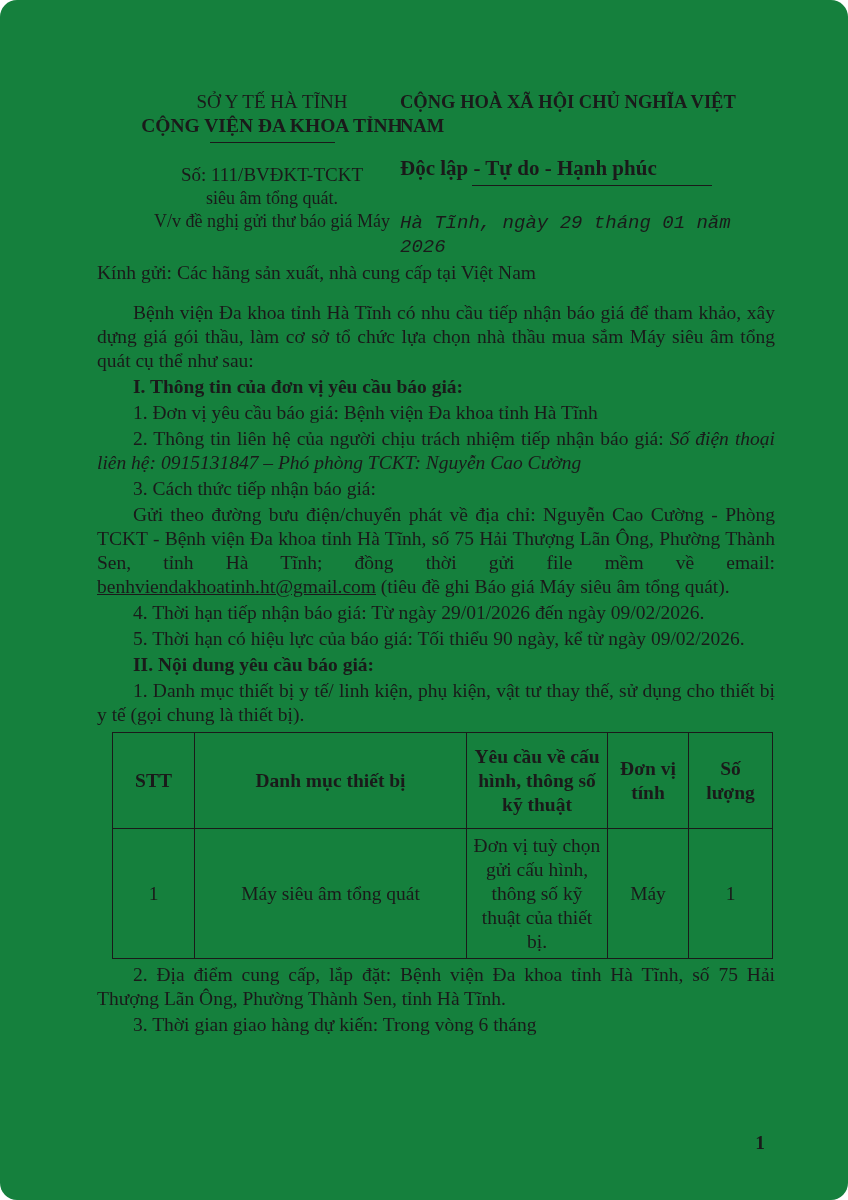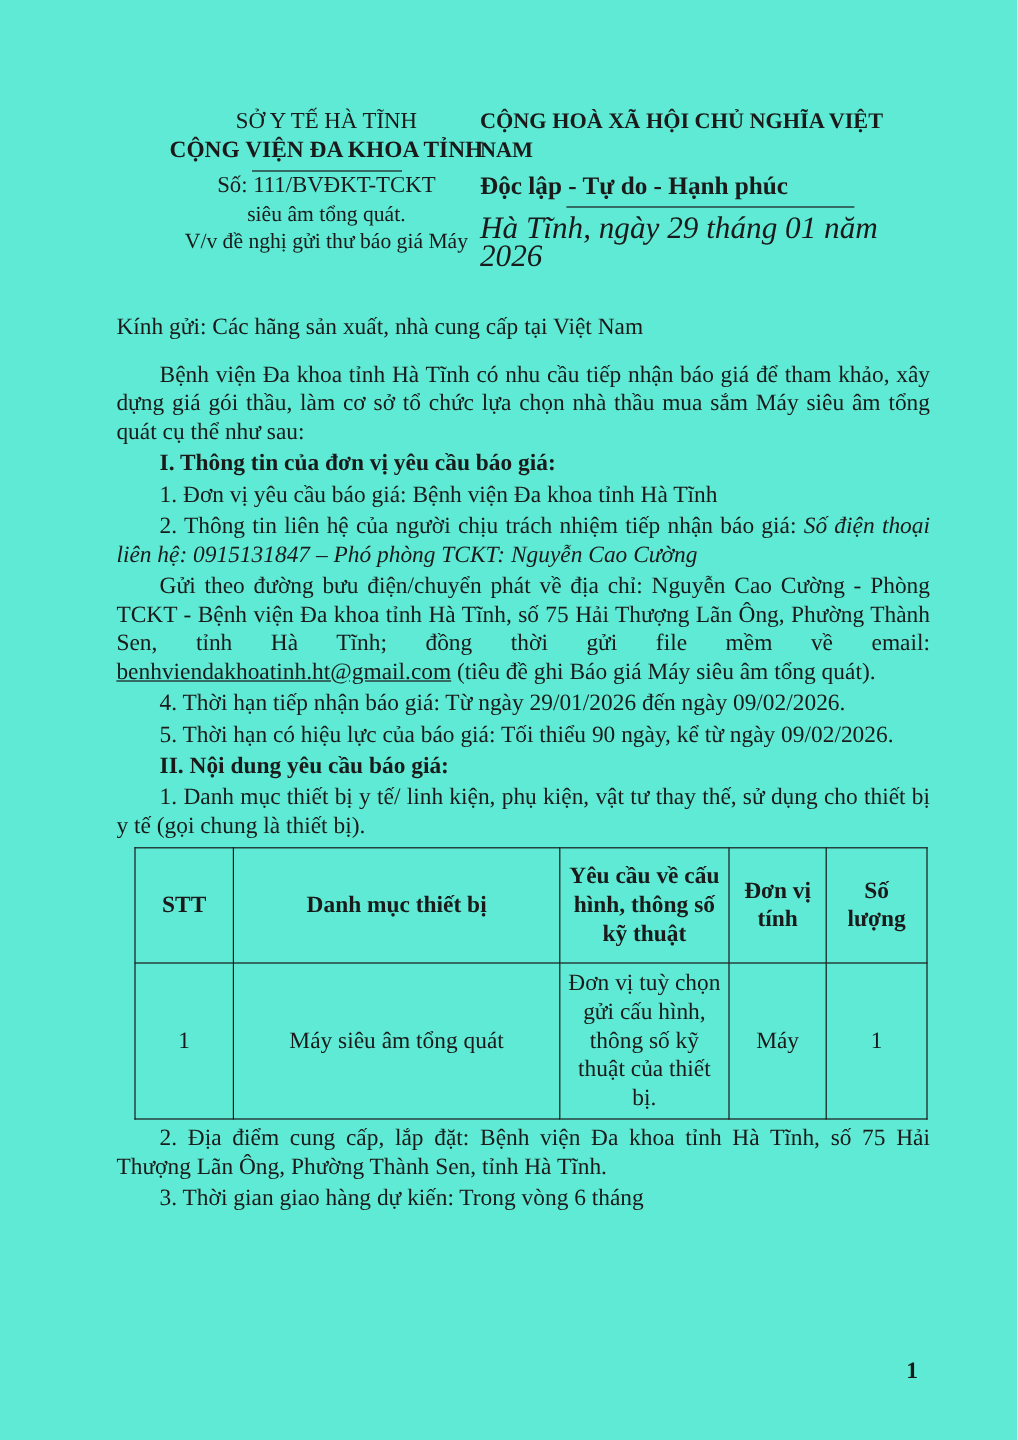--- a/index.html
+++ b/index.html
@@ -1,41 +1,42 @@
 <!DOCTYPE html>
 <html><head>
 <meta charset="utf-8">
 <style>
   html, body { margin: 0; padding: 0; background: #ffffff; }
   .page {
     position: relative;
     width: 848px;
     height: 1200px;
-    background: #5eead4;
+    background: #15803d;
     color: #1a1a1a;
     font-family: "Liberation Serif", "DejaVu Serif", serif;
     overflow: hidden;
+    border-radius: 17px;
   }
 
   
   .header { position: absolute; top: 90px; left: 0; right: 0; height: 165px; }
   .header-left  { position: absolute; left: 100px; width: 344px; text-align: center; }
   .header-right { position: absolute; left: 400px; width: 384px; }
 
   .org-parent   { font-size: 19px;   line-height: 24px; }
   .org-name     { font-size: 19.5px; line-height: 24px; font-weight: bold; }
   .rule         { height: 0; border-bottom: 1.6px solid #1a1a1a; margin: 4px auto 0; }
   .rule-left    { width: 125px; }
   .rule-right   { width: 240px; }
-  .doc-number   { font-size: 19px; line-height: 24px; margin-top: 0; }
+  .doc-number   { font-size: 19px; line-height: 24px; margin-top: 20px; }
   .subject      { font-size: 18px; line-height: 23px; }
 
   .nation       { font-size: 18.5px; line-height: 24px; font-weight: bold; }
-  .motto        { font-size: 21px;   line-height: 25px; font-weight: bold; margin-top: 5px; }
-  .dateline     { font-size: 26px; line-height: 24px; font-style: italic; margin-top: 5px; }
+  .motto        { font-size: 21px;   line-height: 25px; font-weight: bold; margin-top: 18px; }
+  .dateline     { font-size: 19px; line-height: 24px; font-style: italic; margin-top: 25px; font-family: Liberation Mono, monospace; }
 
   
   .content { position: absolute; top: 255px; left: 97px; width: 678px; }
   .content p {
     margin: 0 0 2px 0;
     font-size: 19.5px;
     line-height: 24px;
     text-align: justify;
     text-indent: 36px;
   }
@@ -105,20 +106,21 @@
     <p class="salutation">Kính gửi: Các hãng sản xuất, nhà cung cấp tại Việt Nam</p>
 
     <p>Bệnh viện Đa khoa tỉnh Hà Tĩnh có nhu cầu tiếp nhận báo giá để tham khảo, xây dựng giá gói thầu, làm cơ sở tổ chức lựa chọn nhà thầu mua sắm Máy siêu âm tổng quát cụ thể như sau:</p>
 
     <p class="bold">I. Thông tin của đơn vị yêu cầu báo giá:</p>
 
     <p>1. Đơn vị yêu cầu báo giá: Bệnh viện Đa khoa tỉnh Hà Tĩnh</p>
 
     <p><span>2. Thông tin liên hệ của người chịu trách nhiệm tiếp nhận báo giá: </span><span class="ital">Số điện thoại liên hệ: 0915131847 – Phó phòng TCKT: Nguyễn Cao Cường</span></p>
 
+    <p>3. Cách thức tiếp nhận báo giá:</p>
 
     <p><span>Gửi theo đường bưu điện/chuyển phát về địa chỉ: Nguyễn Cao Cường - Phòng TCKT - Bệnh viện Đa khoa tỉnh Hà Tĩnh, số 75 Hải Thượng Lãn Ông, Phường Thành Sen, tỉnh Hà Tĩnh; đồng thời gửi file mềm về email: </span><span class="uline">benhviendakhoatinh.ht@gmail.com</span><span> (tiêu đề ghi Báo giá Máy siêu âm tổng quát).</span></p>
 
     <p>4. Thời hạn tiếp nhận báo giá: Từ ngày 29/01/2026 đến ngày 09/02/2026.</p>
 
     <p>5. Thời hạn có hiệu lực của báo giá: Tối thiểu 90 ngày, kể từ ngày 09/02/2026.</p>
 
     <p class="bold">II. Nội dung yêu cầu báo giá:</p>
 
     <p>1. Danh mục thiết bị y tế/ linh kiện, phụ kiện, vật tư thay thế, sử dụng cho thiết bị y tế (gọi chung là thiết bị).</p>

